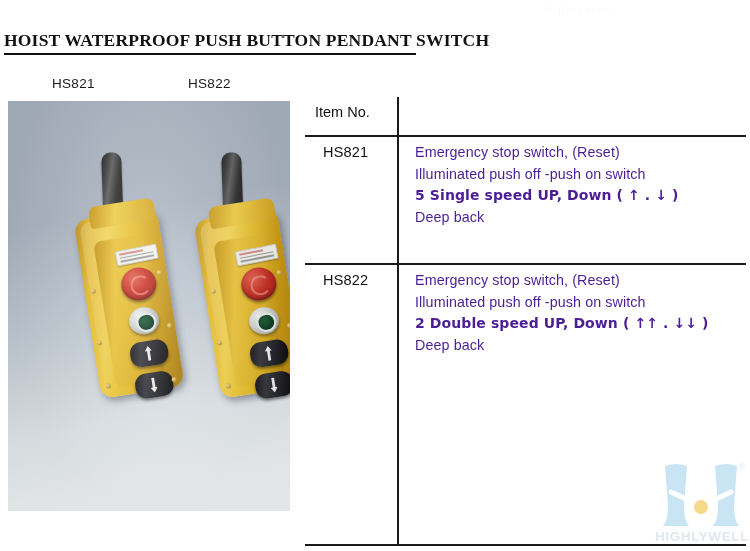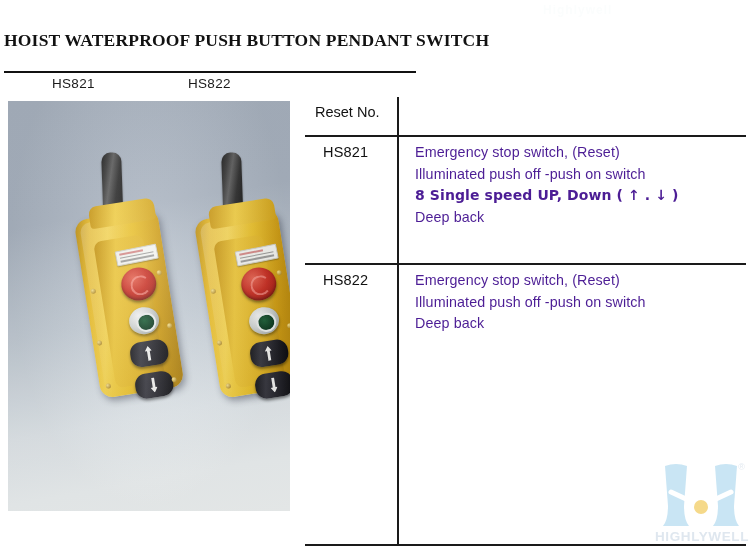--- a/index.html
+++ b/index.html
@@ -17,21 +17,21 @@
   .title-wrap{
     position:absolute;left:4px;top:30px;width:420px;
   }
   .title{
     font-family:"Liberation Serif", serif;
     font-weight:bold;
     font-size:17.5px;
     letter-spacing:.2px;
     white-space:nowrap;
     color:#111;
-    padding-bottom:19px;
+    padding-bottom:1px;
   }
   .title-rule{
     height:2px;background:#111;width:412px;margin-top:1px;
   }
 
   
   .cap{
     position:absolute;font-size:13.5px;color:#1b1b1b;
     letter-spacing:.3px;
   }
@@ -246,34 +246,35 @@
     </div>
 
   </div>
 
   <div class="tbl">
     <div class="vline"></div>
     <div class="hline h1"></div>
     <div class="hline h2"></div>
     <div class="hline h3"></div>
 
-    <div class="cell-item">Reset No.</div>
+    <div class="cell-item">Item No.</div>
 
     <div class="rowlabel r1">HS821</div>
     <div class="rowbody b1">
       <div>Emergency stop switch, (Reset)</div>
       <div>Illuminated push off -push on switch</div>
-      <div class="arrow">8 Single speed  UP, Down (  ↑ . ↓  )</div>
+      <div class="arrow">5 Single speed  UP, Down (  ↑ . ↓  )</div>
       <div>Deep back</div>
     </div>
 
     <div class="rowlabel r2">HS822</div>
     <div class="rowbody b2">
       <div>Emergency stop switch, (Reset)</div>
       <div>Illuminated push off -push on switch</div>
+      <div class="arrow">2 Double speed  UP, Down ( ↑↑ . ↓↓ )</div>
       <div>Deep back</div>
     </div>
   </div>
 
   <div class="logo">
     <svg width="92" height="70" viewBox="0 0 92 70">
       <path d="M10 4 q11 -4 22 0 l-3 40 q0 14 5 20 l-26 0 q5 -6 5 -20 z" fill="#bfe0f2" opacity=".85"></path>
       <path d="M60 4 q11 -4 22 0 l-3 40 q0 14 5 20 l-26 0 q5 -6 5 -20 z" fill="#bfe0f2" opacity=".85"></path>
       <path d="M16 30 L46 44" stroke="#ffffff" stroke-width="5" stroke-linecap="round" fill="none"></path>
       <path d="M76 30 L46 44" stroke="#ffffff" stroke-width="5" stroke-linecap="round" fill="none"></path>

